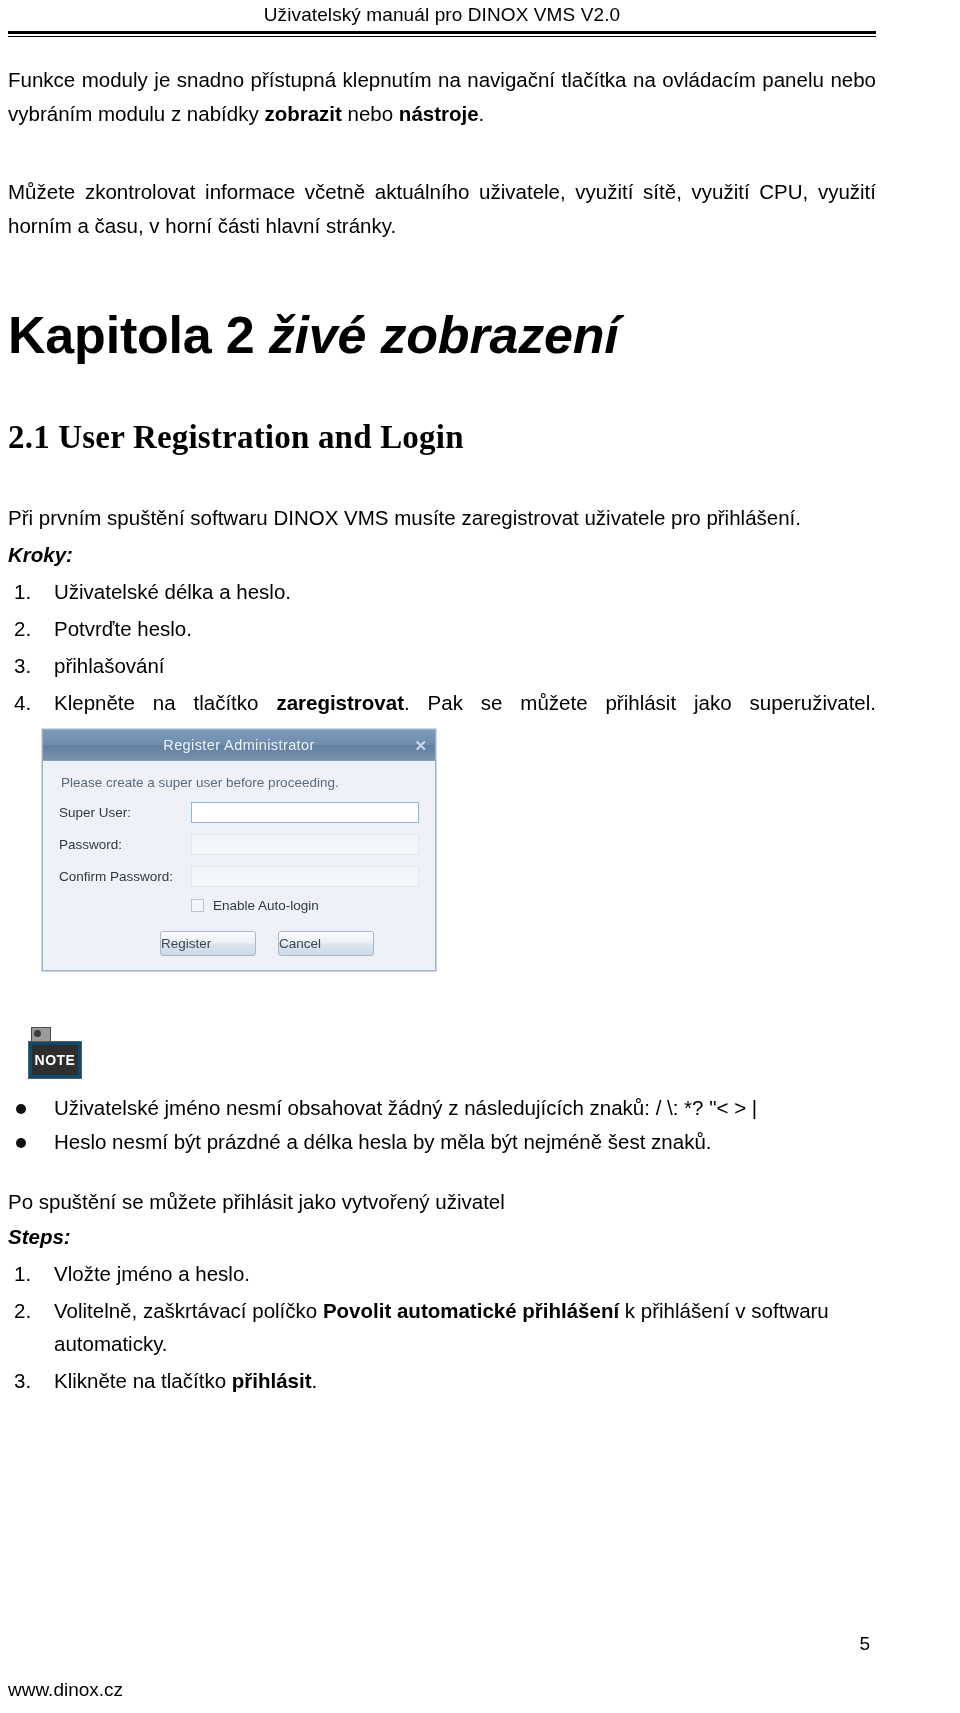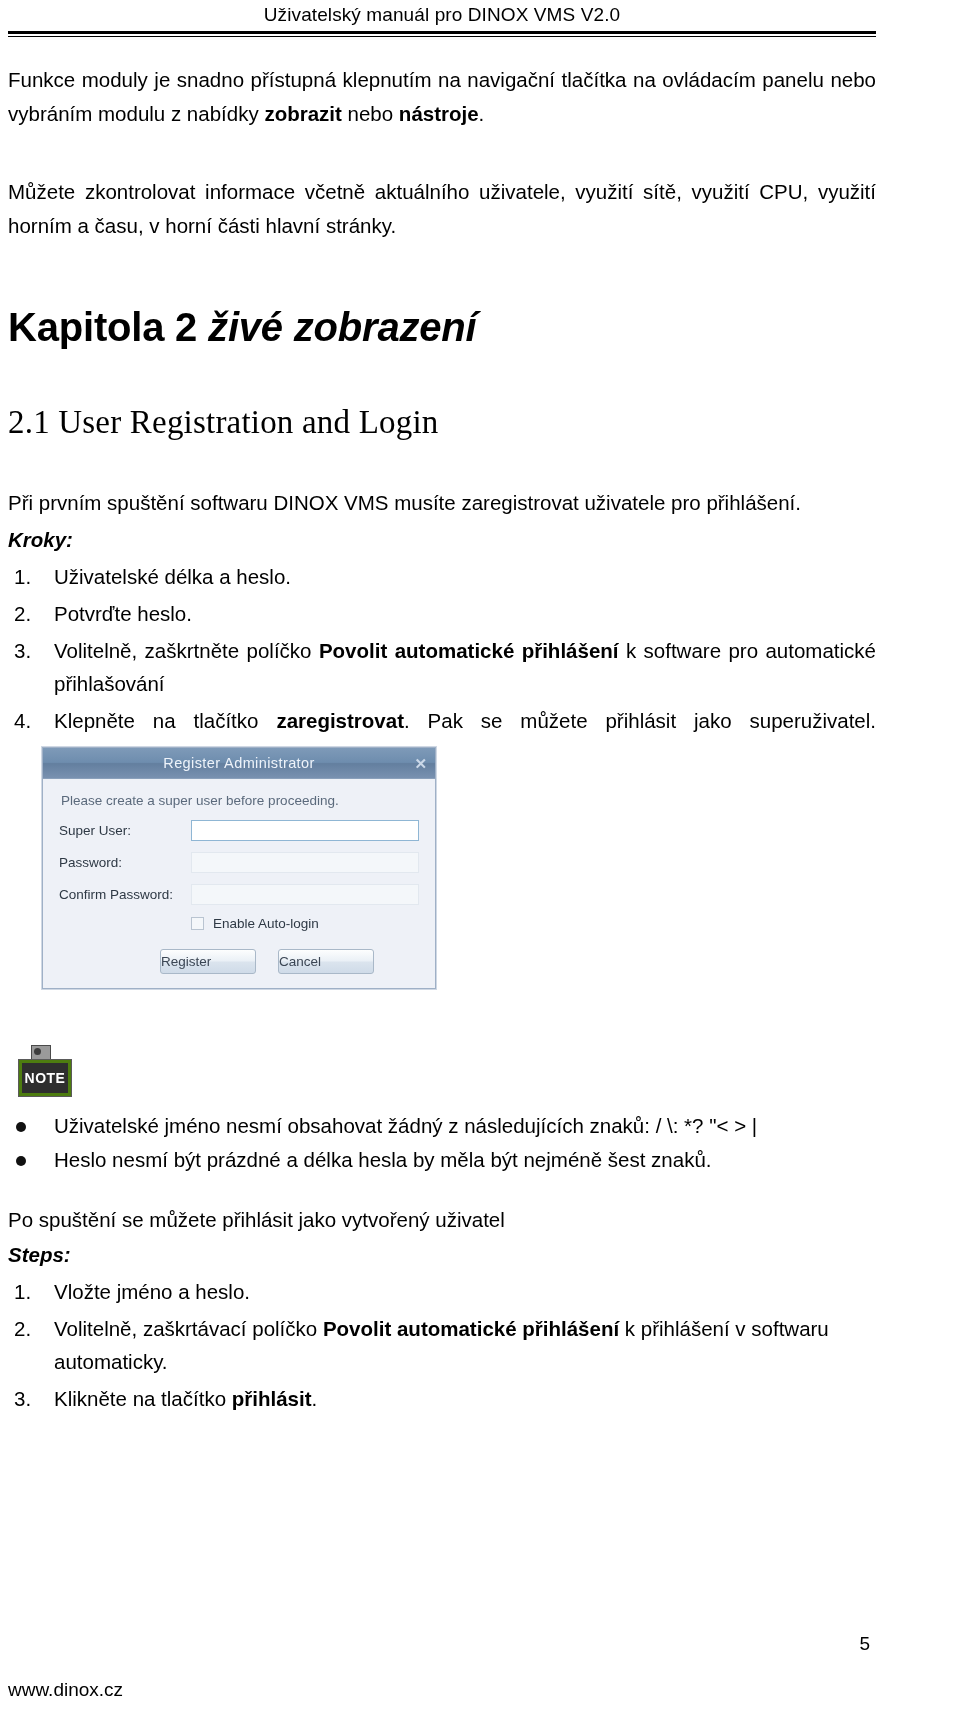--- a/index.html
+++ b/index.html
@@ -60,29 +60,29 @@
     position: relative;
     margin: 0 5px;
   }
   .home-icon svg { position:absolute; left: 5px; top: 4px; }
 
   
   .chapter-title {
     font-family: "Liberation Sans", sans-serif;
     font-weight: bold;
     font-style: italic;
-    font-size: 40px;
+    font-size: 52px;
     margin: 0;
     letter-spacing: -.2px;
     color: #000;
   }
   .chapter-title .nonital { font-style: normal; }
   .section-title {
     font-family: "Liberation Serif", serif;
-    font-weight: normal;
+    font-weight: bold;
     font-size: 33px;
     margin: 0;
     letter-spacing: .2px;
     color: #000;
   }
 
   
   .steps-label {
     font-weight: bold;
     font-style: italic;
@@ -159,25 +159,25 @@
   .note-icon .clip::before {
     content: "";
     position: absolute;
     left: 2px; top: 2px;
     width: 7px; height: 7px;
     border-radius: 50%;
     background: #3d3d3d;
   }
   .note-icon .card {
     position: absolute;
-    left: 4px;
+    left: 14px;
     top: 14px;
     width: 54px;
     height: 38px;
-    background: #4d7c0f;
+    background: #0c4a6e;
     border: 1px solid #5a5a5a;
     box-sizing: border-box;
     padding: 3px;
   }
   .note-icon .card-inner {
     width: 100%;
     height: 100%;
     background: #2e2e2e;
     color: #ffffff;
     font-size: 14px;
@@ -340,21 +340,21 @@
 
   <h2 class="section-title" style="margin-top:54px;">2.1 User Registration and Login</h2>
 
   <p class="para" style="margin-top:45px;">Při prvním spuštění softwaru DINOX VMS musíte zaregistrovat uživatele pro přihlášení.</p>
 
   <p class="steps-label" style="margin-top:4px;">Kroky:</p>
 
   <ol class="steps">
     <li><span>Uživatelské délka a heslo.</span></li>
     <li><span>Potvrďte heslo.</span></li>
-    <li class="justify"><span class="line-just"><span>Volitelně, zaškrtněte políčko </span><b>Povolit automatické přihlášení</b><span> k software pro automatické</span></span><span>přihlašování</span></li>
+    <li class="justify"><span>přihlašování</span></li>
     <li class="justify">
         <span class="line-just"><span>Klepněte na tlačítko </span><b>zaregistrovat</b><span>. Pak se můžete přihlásit jako superuživatel.</span></span>
       </li>
   </ol>
 
   <div class="dialog-wrap">
     <div class="dialog">
       <div class="dialog-titlebar">
         <span class="dialog-title">Register Administrator</span>
         <span class="dialog-close">✕</span>

